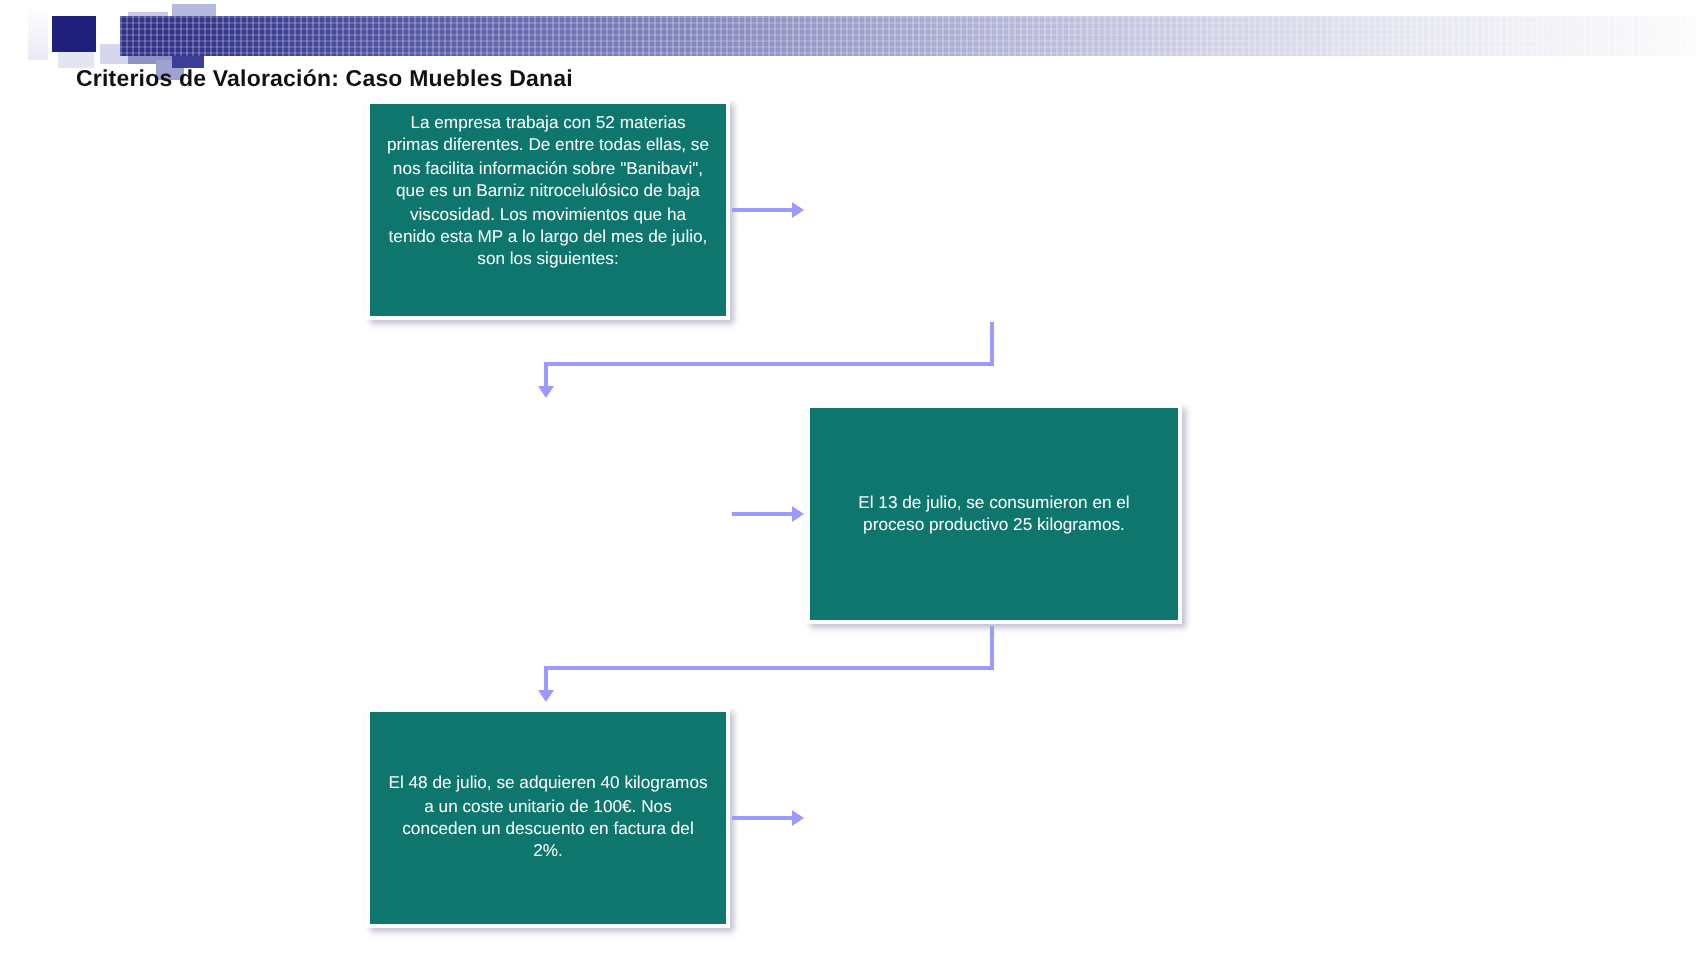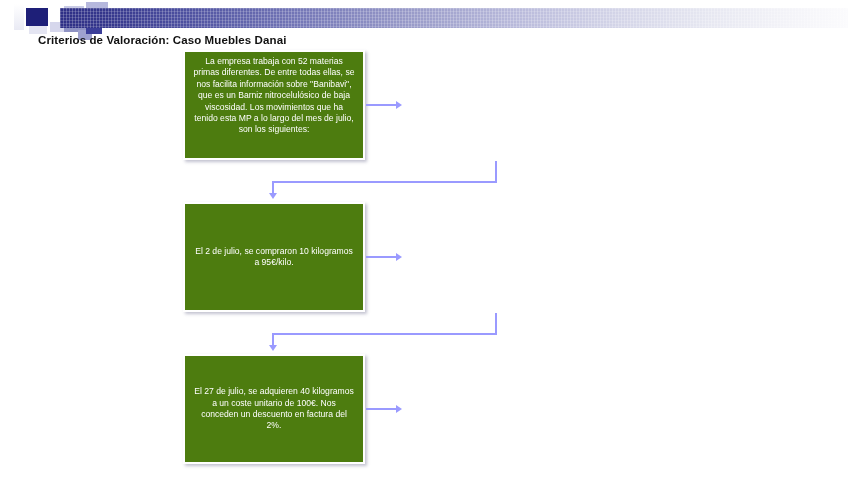--- a/index.html
+++ b/index.html
@@ -80,21 +80,21 @@
     font-size: 11.5px;
     font-weight: bold;
     color: #111111;
     letter-spacing: .1px;
     white-space: nowrap;
   }
 
   
   .node {
     position: absolute;
-    background: #4d7c0f;
+    background: #0f766e;
     border: 2px solid #ffffff;
     box-shadow: 2px 2px 3px rgba(120,120,150,.45);
     display: flex;
     align-items: center;
     justify-content: center;
     box-sizing: border-box;
   }
   .node-text {
     color: #ffffff;
     font-size: 8.6px;
@@ -169,25 +169,25 @@
     <div class="sq sq-k"></div>
     <div class="sq sq-j"></div>
     <div class="band-gradient"></div>
   </div>
 
   <div id="page-title">Criterios de Valoración: Caso Muebles Danai</div>
 
   <div class="node" id="node-1">
     <div class="node-text">La empresa trabaja con 52 materias primas diferentes. De entre todas ellas, se nos facilita información sobre "Banibavi", que es un Barniz nitrocelulósico de baja viscosidad. Los movimientos que ha tenido esta MP a lo largo del mes de julio, son los siguientes:</div>
   </div>
-  <div class="node" id="node-3">
-    <div class="node-text">El 2 de julio, se compraron 10 kilogramos a 95€/kilo.</div>
+  <div class="node" id="node-4">
+    <div class="node-text">El 13 de julio, se consumieron en el proceso productivo 25 kilogramos.</div>
   </div>
   <div class="node" id="node-5">
-    <div class="node-text">El 27 de julio, se adquieren 40 kilogramos a un coste unitario de 100€. Nos conceden un descuento en factura del 2%.</div>
+    <div class="node-text">El 48 de julio, se adquieren 40 kilogramos a un coste unitario de 100€. Nos conceden un descuento en factura del 2%.</div>
   </div>
 
   <div class="conn hline" id="conn-h1"></div>
   <div class="arrow-r" id="arr-h1"></div>
 
   <div class="conn vline" id="conn-e1v1"></div>
   <div class="conn hline" id="conn-e1h"></div>
   <div class="conn vline" id="conn-e1v2"></div>
   <div class="arrow-d" id="arr-e1"></div>
 

